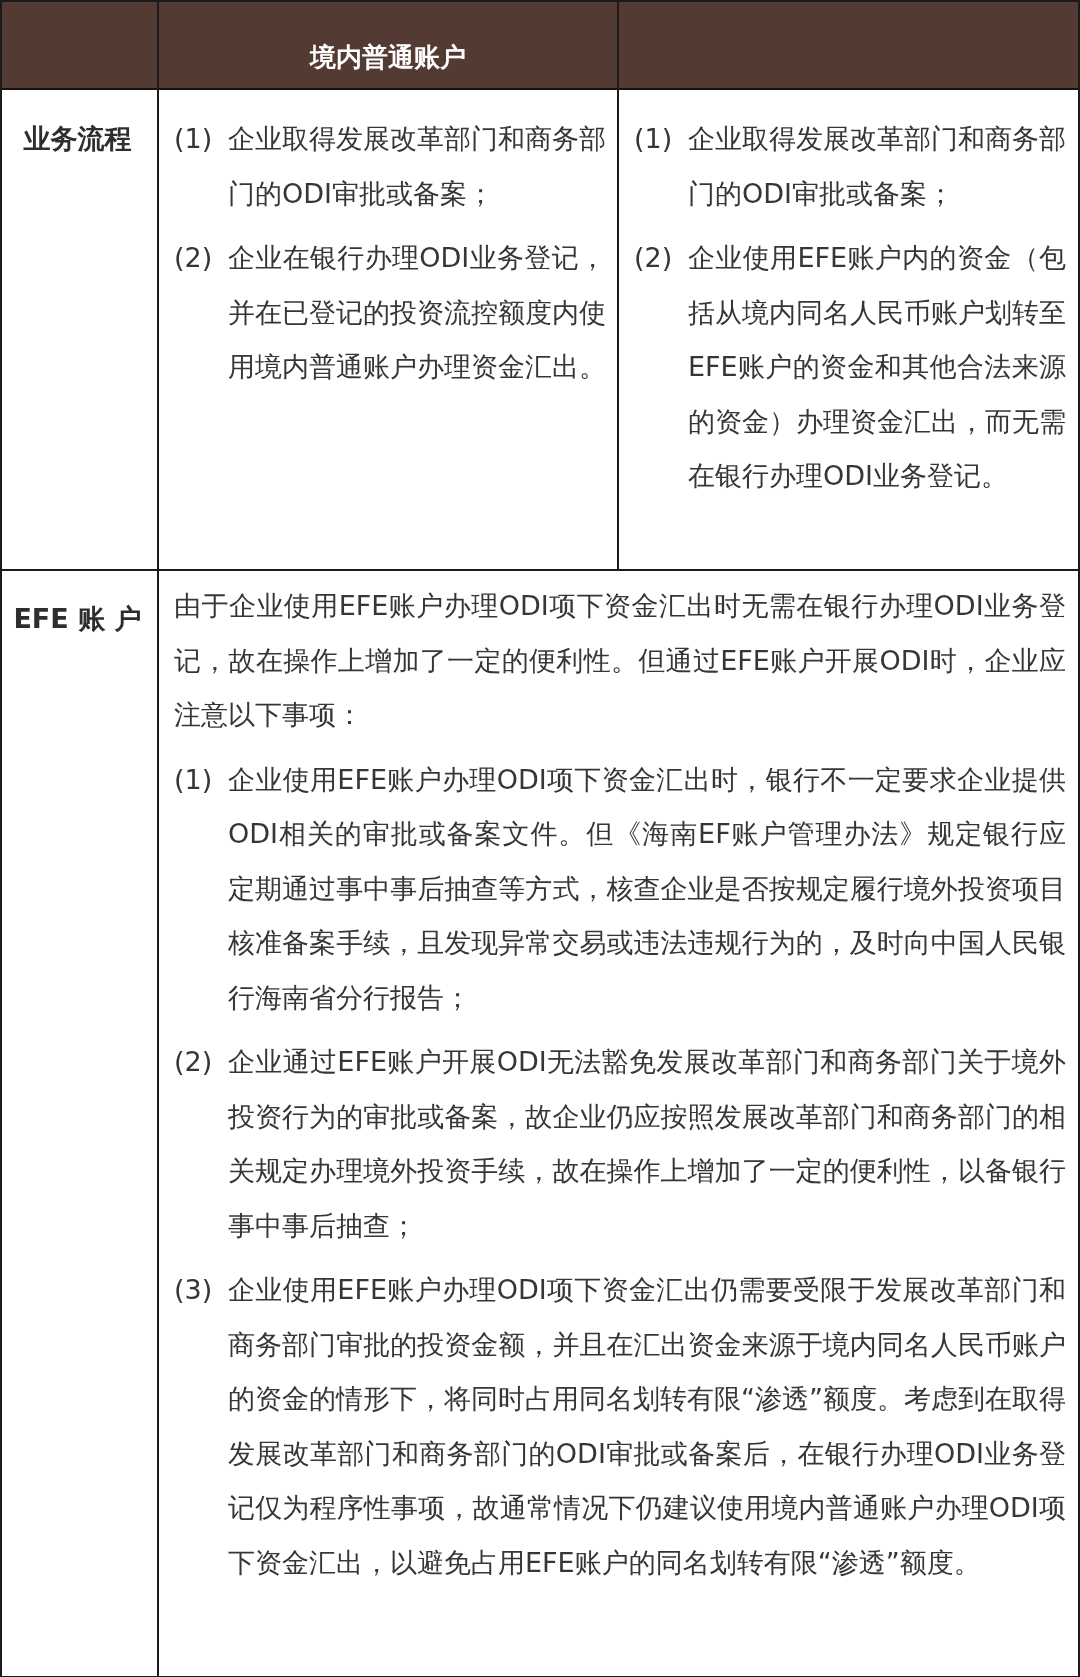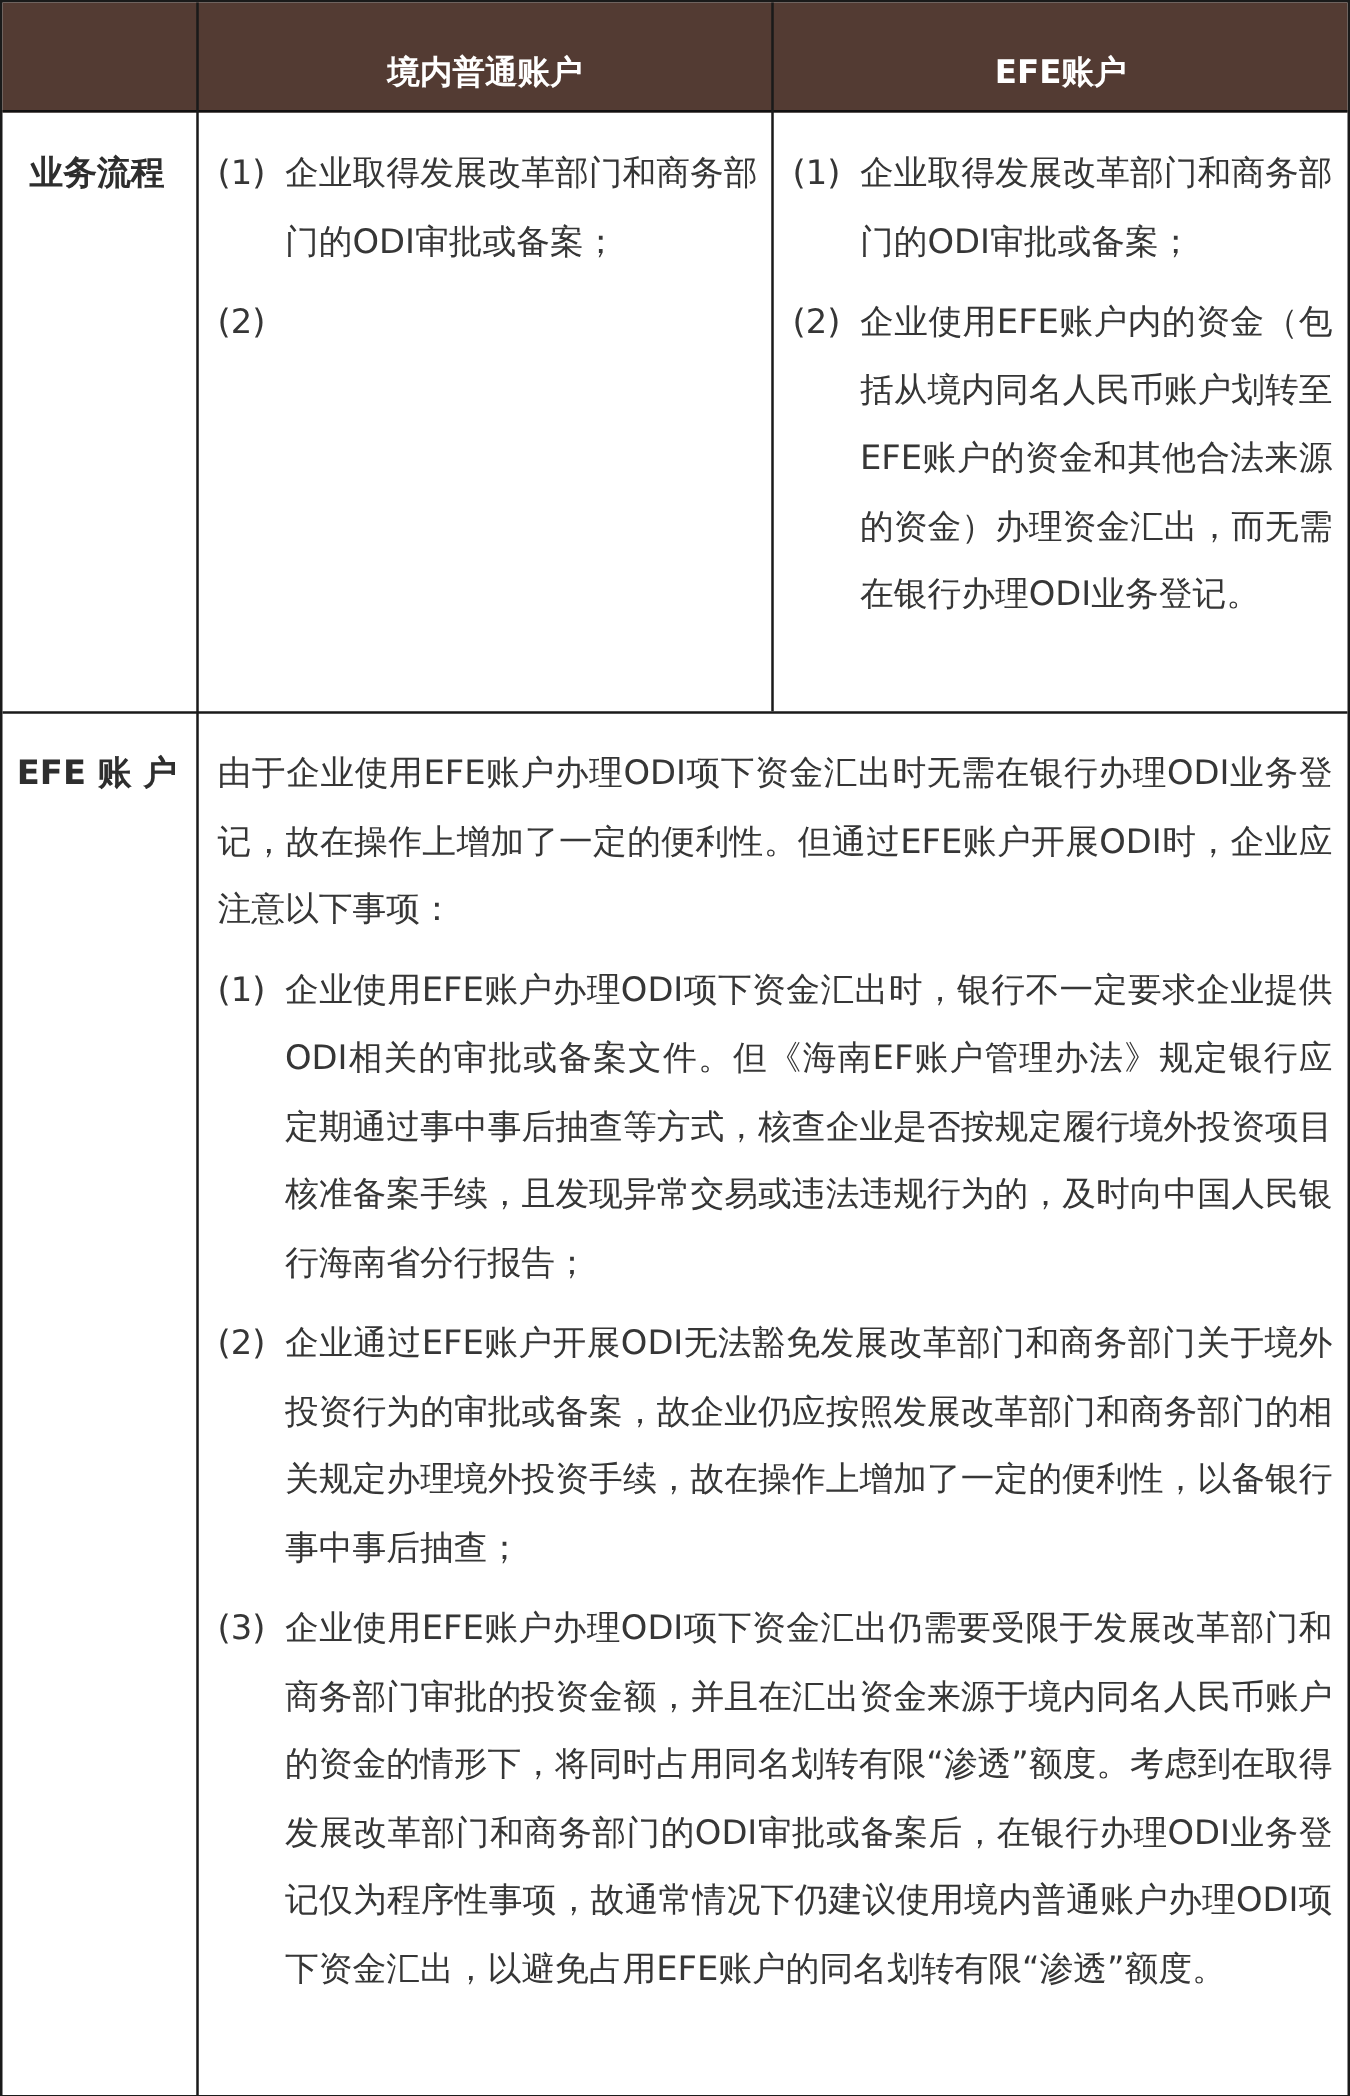--- a/index.html
+++ b/index.html
@@ -22,55 +22,55 @@
   .para { text-align: justify; margin-bottom: 10px; }
 </style>
 </head>
 <body>
 
 <div class="table">
 
   <div class="hdr">
     <div class="cell" style="left:0;width:155px;"></div>
     <div class="cell" style="left:157px;width:458px;">境内普通账户</div>
-    <div class="cell" style="left:617px;width:459px;">EFE账户</div>
   </div>
 
   <div class="vline" style="left:155px;top:0;height:1674px;"></div>
   <div class="vline" style="left:615px;top:0;height:567px;"></div>
   <div class="hline" style="top:567px;"></div>
 
   <div class="label" style="top:110px;">业务流程</div>
 
   <div class="cell-body" style="left:172px;top:110px;width:432px;">
     <div class="item">
       <span class="num">(1)</span>
       <span class="txt">企业取得发展改革部门和商务部门的ODI审批或备案；</span>
     </div>
     <div class="item">
       <span class="num">(2)</span>
+      <span class="txt">企业在银行办理ODI业务登记，并在已登记的投资流控额度内使用境内普通账户办理资金汇出。</span>
     </div>
   </div>
 
   <div class="cell-body" style="left:632px;top:110px;width:432px;">
     <div class="item">
       <span class="num">(1)</span>
       <span class="txt">企业取得发展改革部门和商务部门的ODI审批或备案；</span>
     </div>
     <div class="item">
       <span class="num">(2)</span>
       <span class="txt">企业使用EFE账户内的资金（包括从境内同名人民币账户划转至EFE账户的资金和其他合法来源的资金）办理资金汇出，而无需在银行办理ODI业务登记。</span>
     </div>
   </div>
 
   <div class="label" style="top:590px;">
     <div>EFE 账 户</div>
   </div>
 
-  <div class="cell-body" style="left:172px;top:590px;width:892px;">
+  <div class="cell-body" style="left:172px;top:577px;width:892px;">
     <div class="para">由于企业使用EFE账户办理ODI项下资金汇出时无需在银行办理ODI业务登记，故在操作上增加了一定的便利性。但通过EFE账户开展ODI时，企业应注意以下事项：</div>
     <div class="item">
       <span class="num">(1)</span>
       <span class="txt">企业使用EFE账户办理ODI项下资金汇出时，银行不一定要求企业提供ODI相关的审批或备案文件。但《海南EF账户管理办法》规定银行应定期通过事中事后抽查等方式，核查企业是否按规定履行境外投资项目核准备案手续，且发现异常交易或违法违规行为的，及时向中国人民银行海南省分行报告；</span>
     </div>
     <div class="item">
       <span class="num">(2)</span>
       <span class="txt">企业通过EFE账户开展ODI无法豁免发展改革部门和商务部门关于境外投资行为的审批或备案，故企业仍应按照发展改革部门和商务部门的相关规定办理境外投资手续，故在操作上增加了一定的便利性，以备银行事中事后抽查；</span>
     </div>
     <div class="item">

